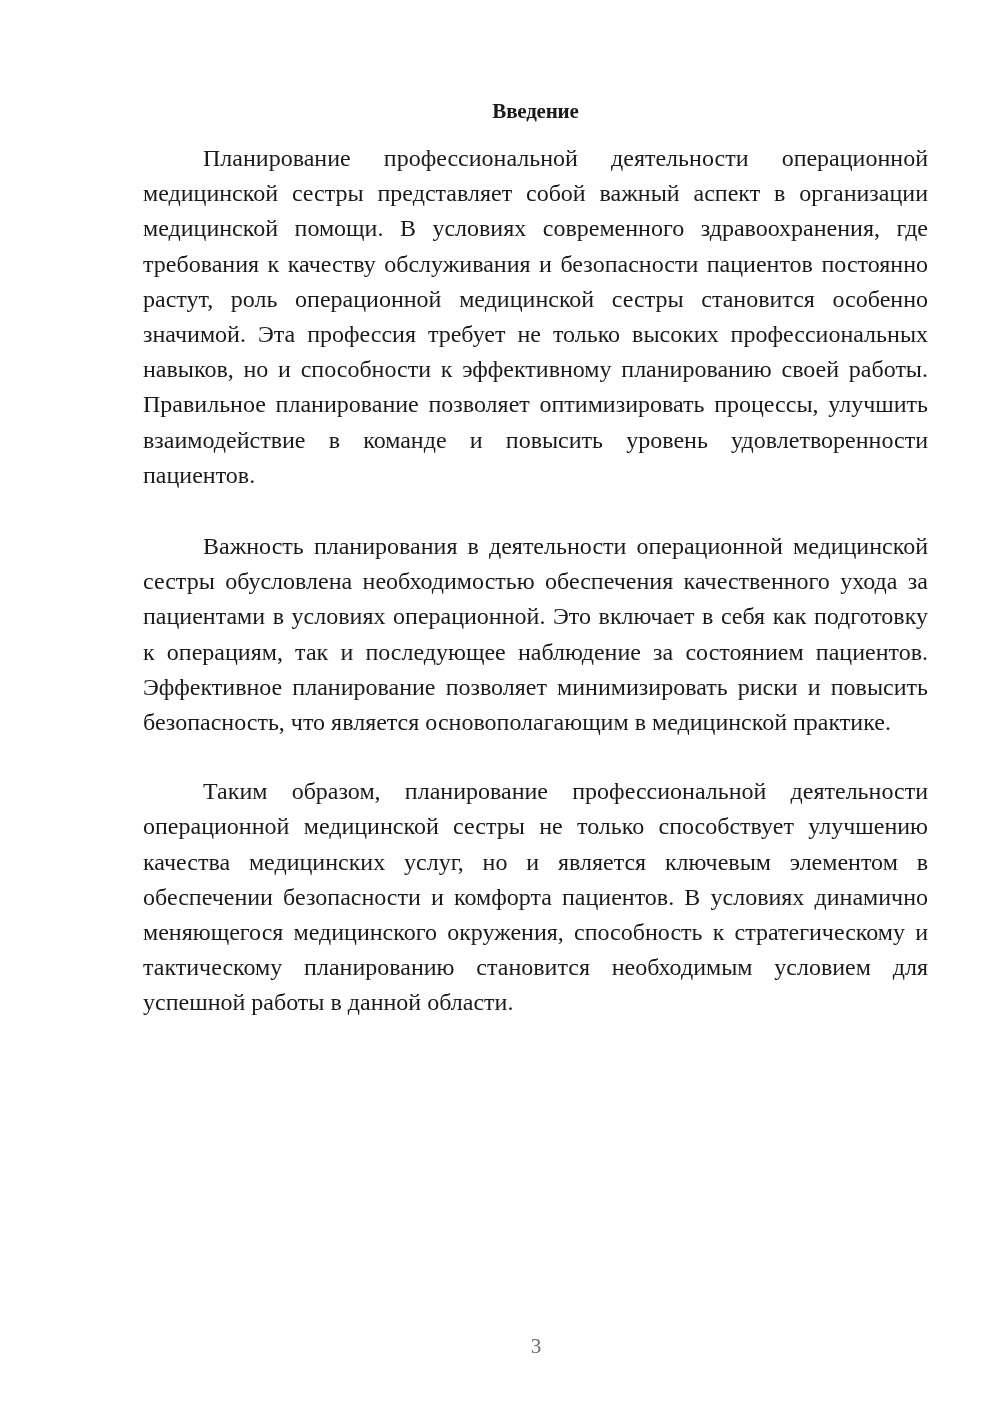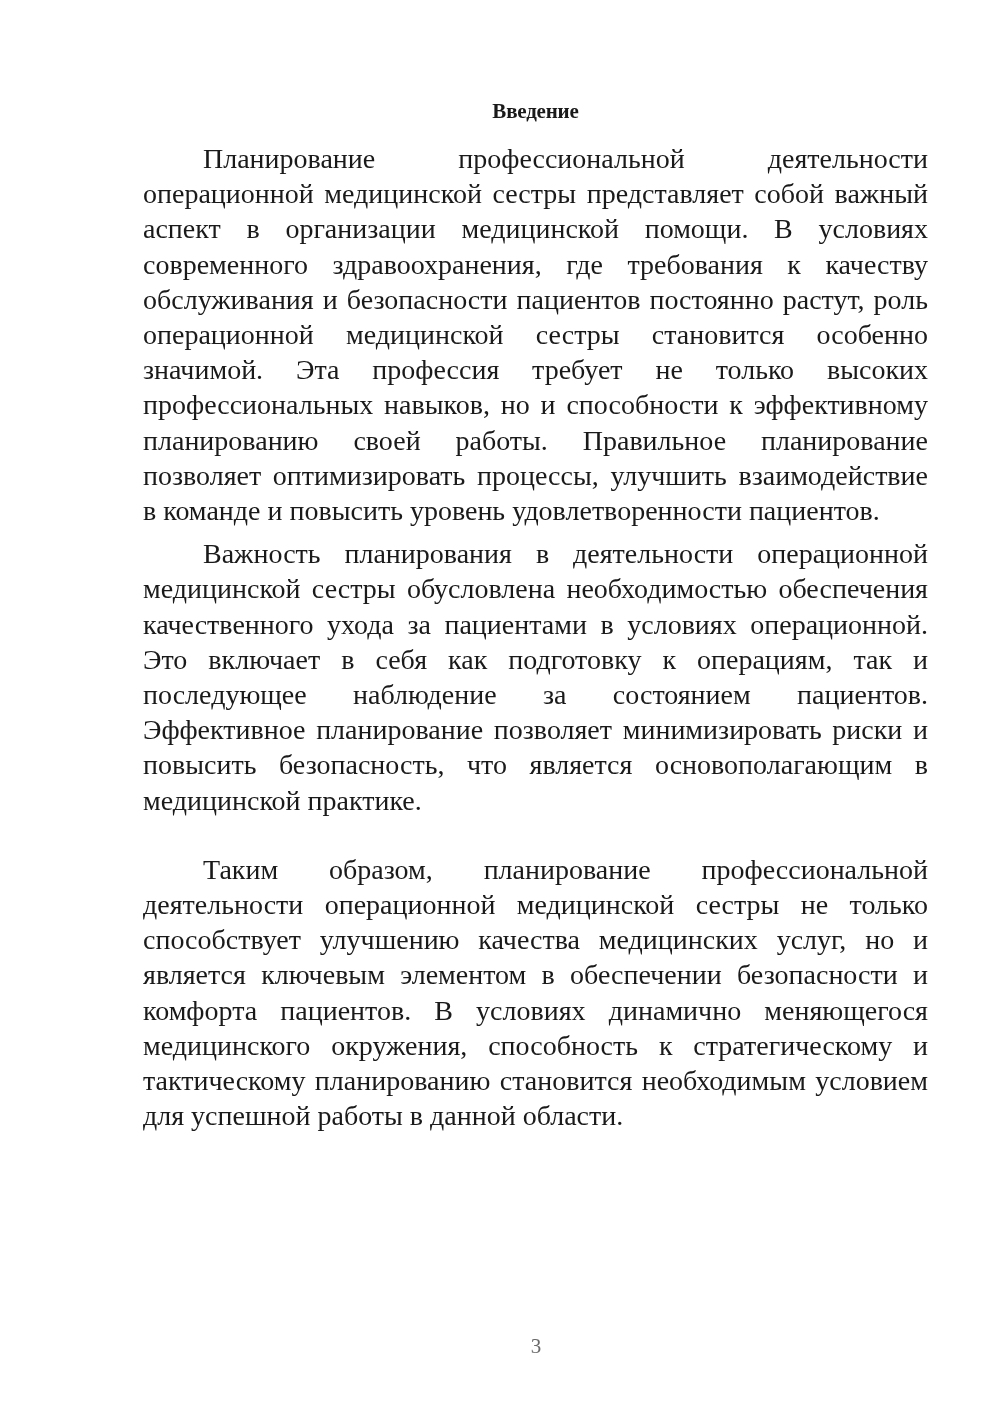--- a/index.html
+++ b/index.html
@@ -31,28 +31,28 @@
     .heading {
       text-align: center;
       font-weight: bold;
       font-size: 21px;
       line-height: 32px;
       margin: 0 0 0 0;
       padding-left: 0;
       letter-spacing: -0.2px;
     }
     .para {
-      font-size: 28px;
+      font-size: 24px;
       line-height: 35.2px;
       text-align: justify;
       text-indent: 60px;
       margin: 0;
     }
     .para.p1 { margin-top: 14px; }
-    .para.p2 { margin-top: 8px; }
+    .para.p2 { margin-top: 36px; }
     .para.p3 { margin-top: 34px; }
     .page-number {
       position: absolute;
       left: 0;
       width: 1072px;
       top: 1334px;
       text-align: center;
       font-size: 21px;
       color: #6a6a6a;
       font-family: "Liberation Serif", "DejaVu Serif", serif;

